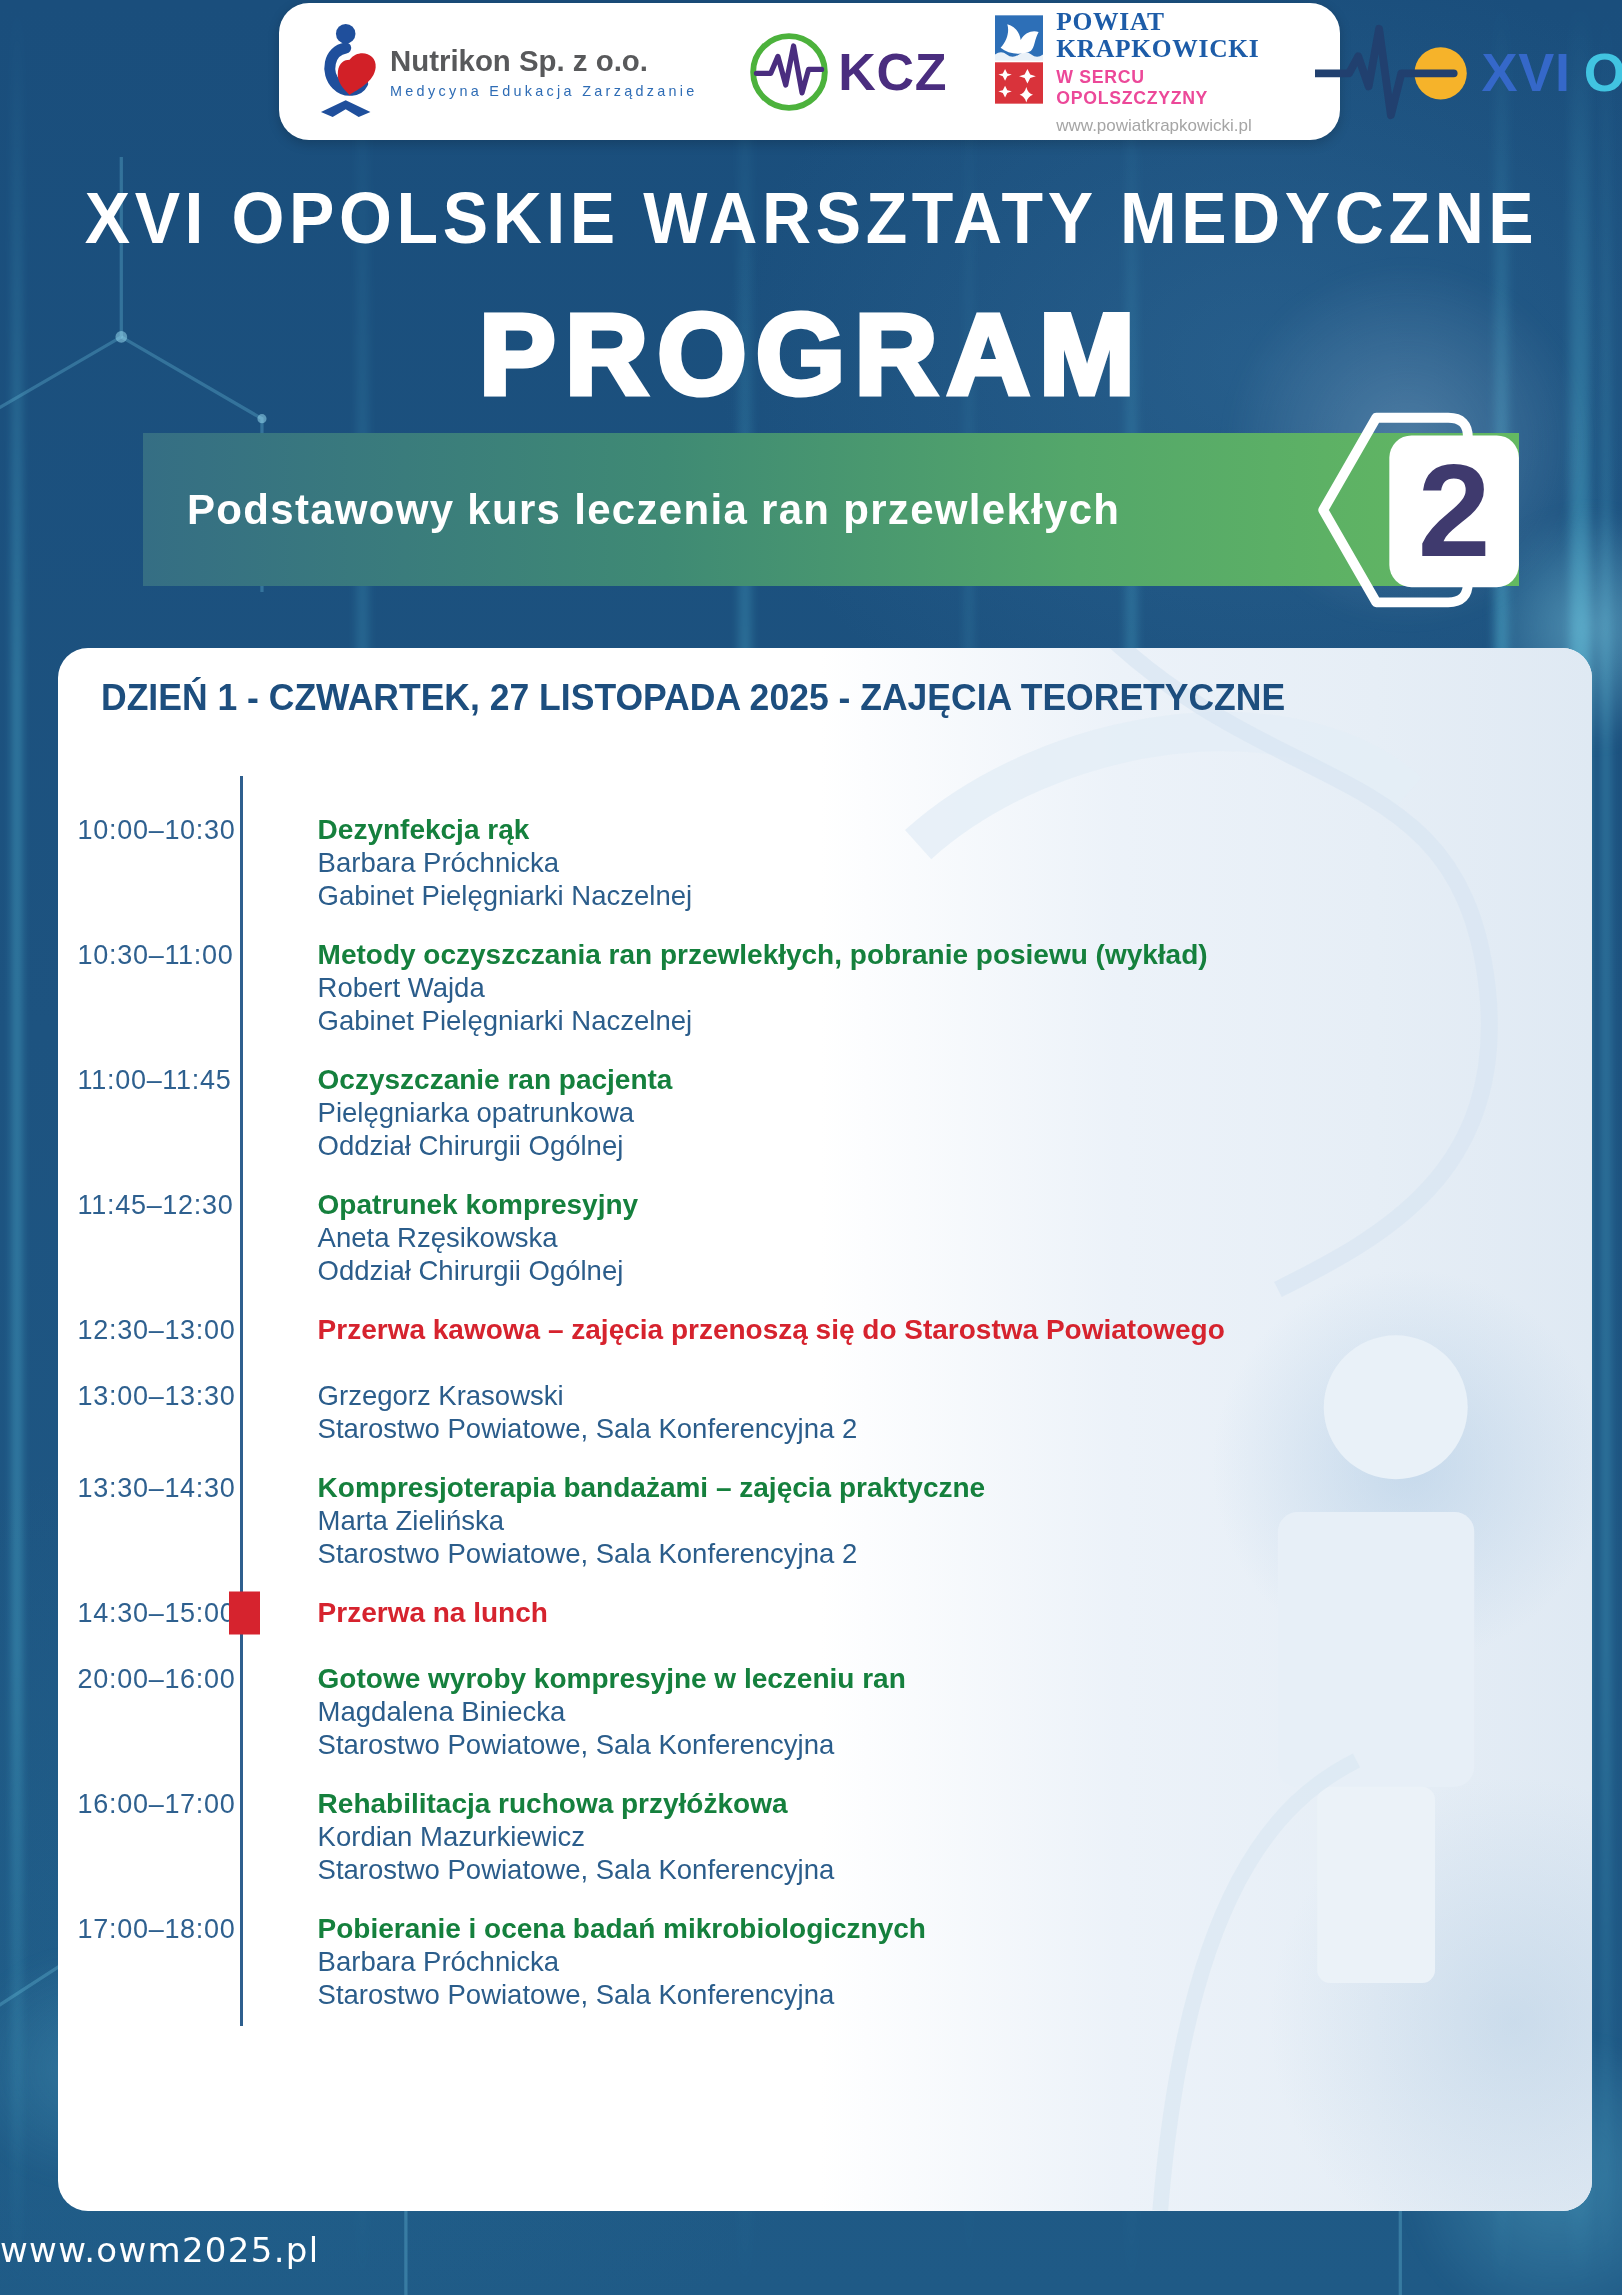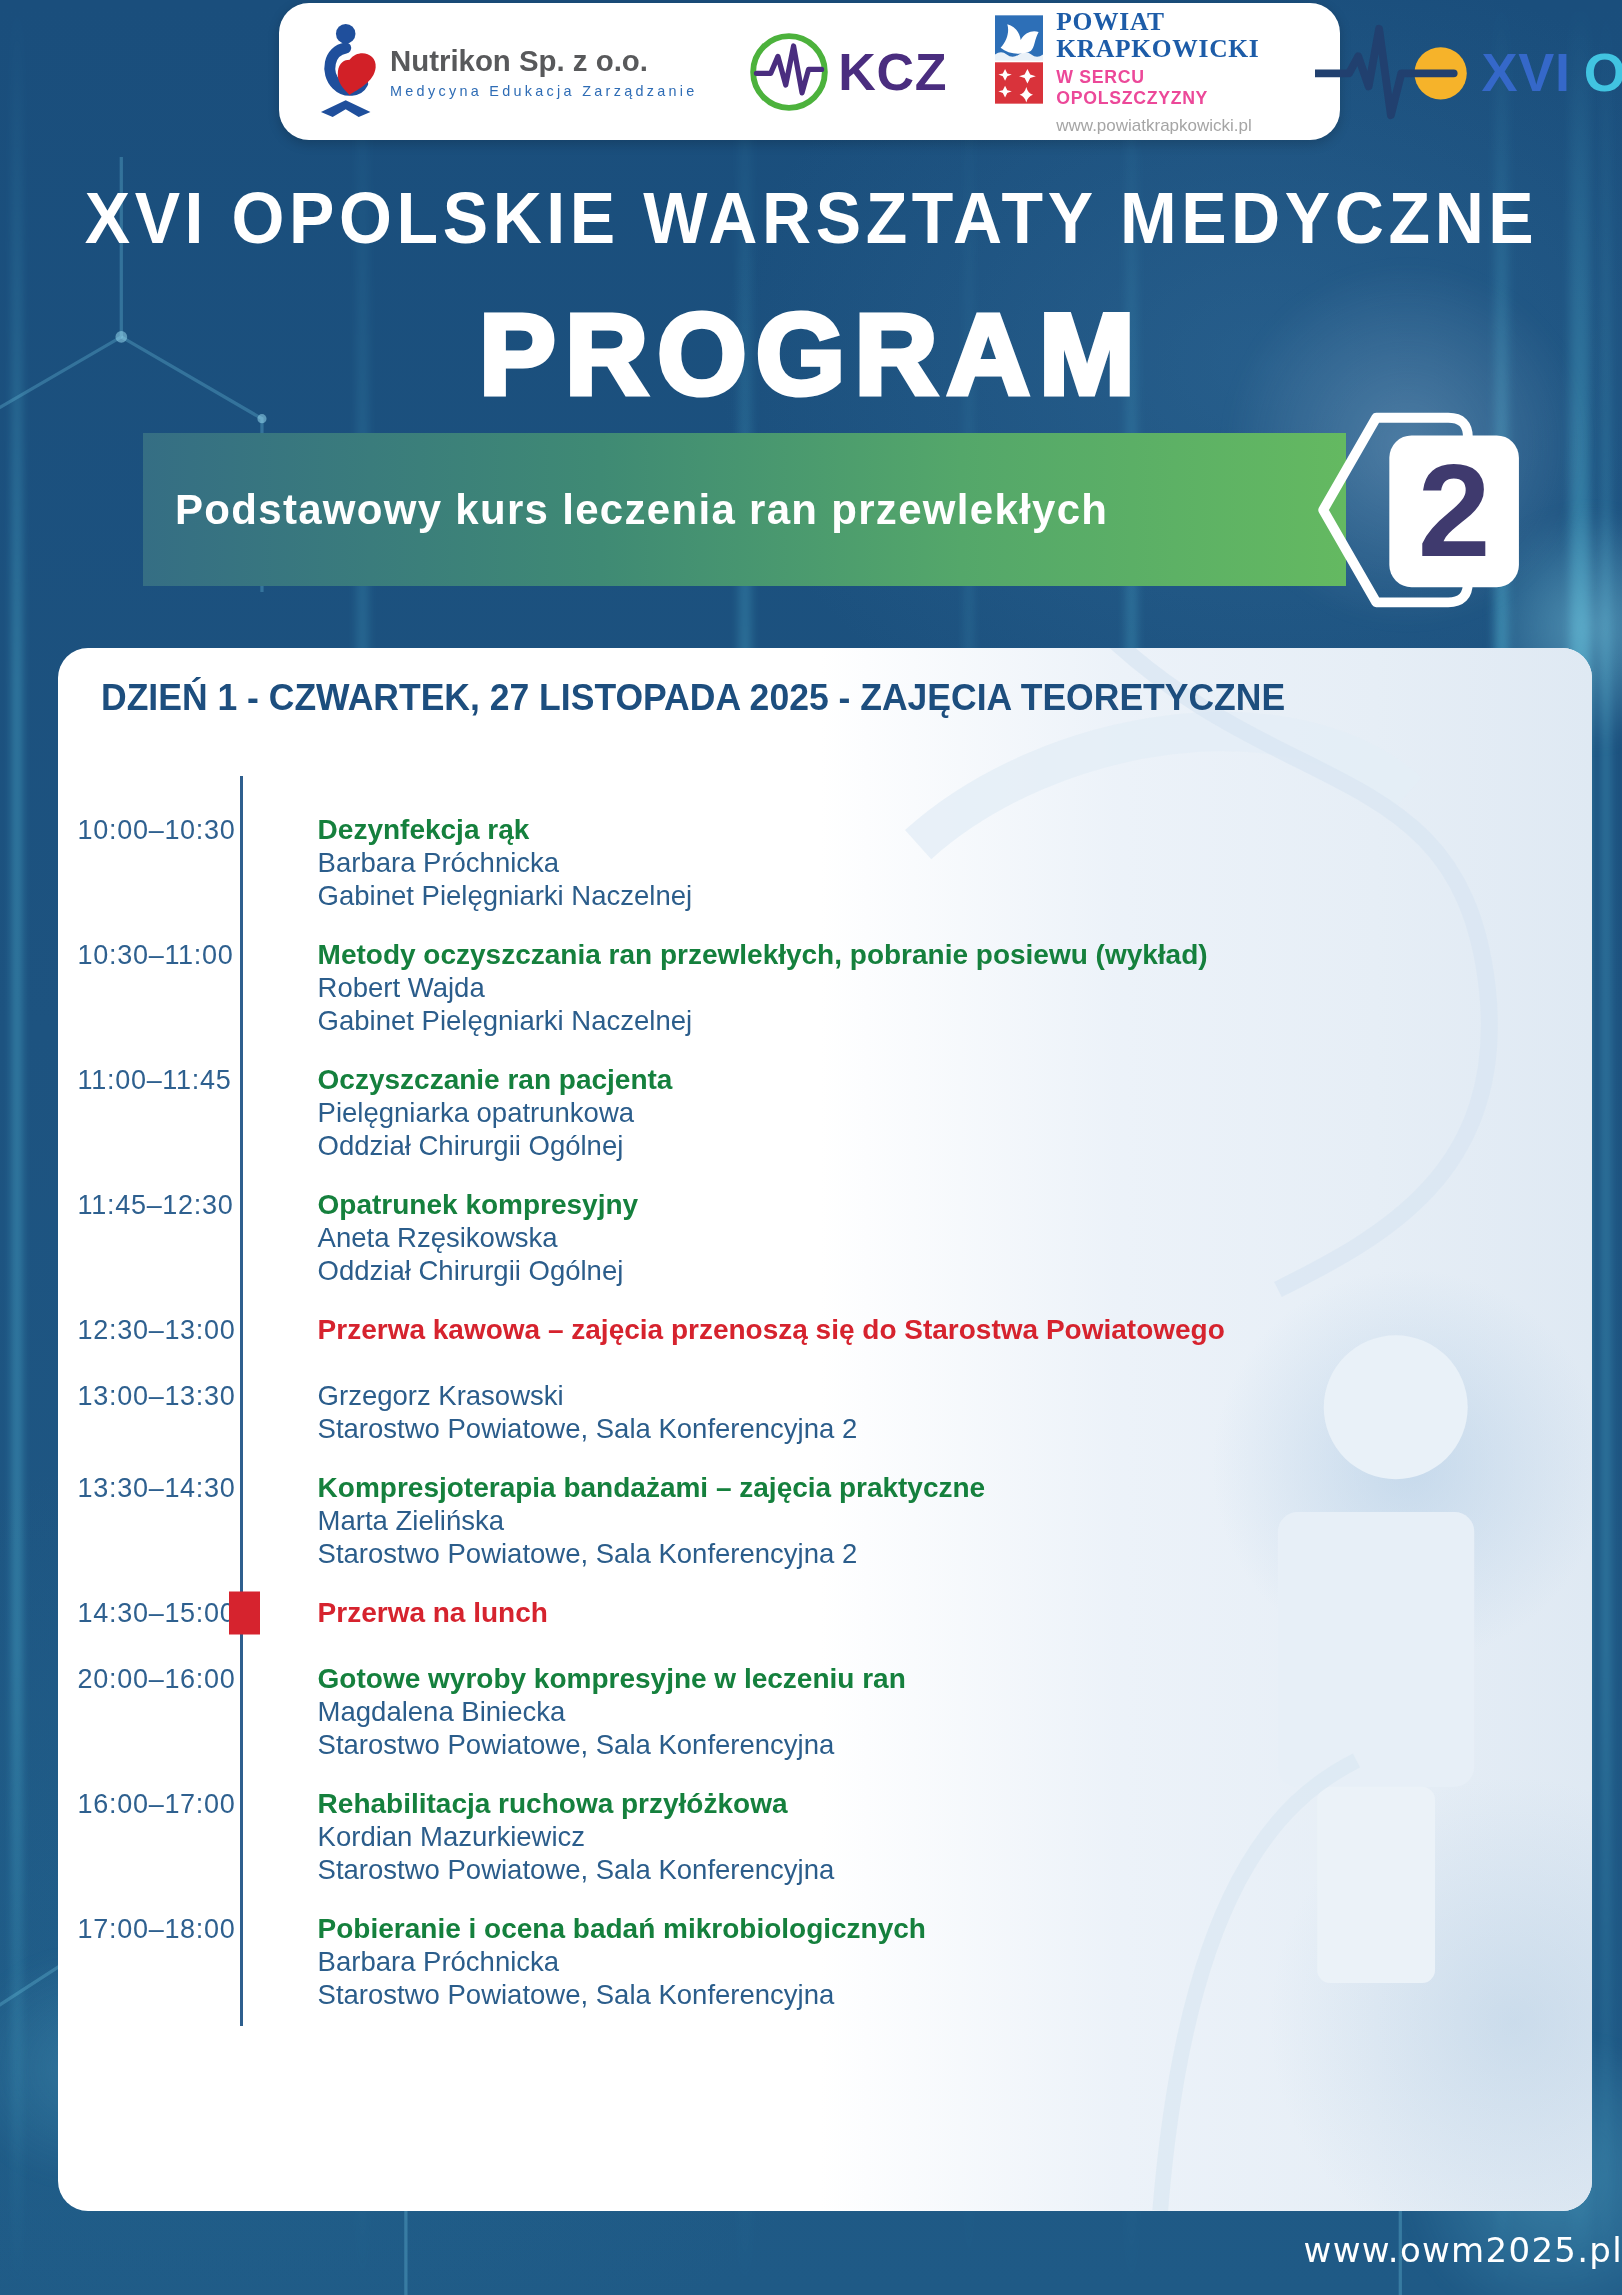--- a/index.html
+++ b/index.html
@@ -34,23 +34,23 @@
   .lg-owm{display:flex;align-items:center;gap:9.2px;}
   .owm-text{font-size:54px;font-weight:700;letter-spacing:0.7px;white-space:nowrap;}
   .owm-roman{color:#3568c9;}
   .owm-abbr{color:#41c4e1;margin-left:13px;}
   
   .event-title{position:absolute;left:0;right:0;top:178px;text-align:center;color:#fff;
     font-size:68px;font-weight:700;letter-spacing:4.6px;transform:scaleY(1.07);white-space:nowrap;}
   .page-title{position:absolute;left:0;right:0;top:288px;text-align:center;color:#fff;
     font-size:115px;font-weight:700;letter-spacing:9.2px;-webkit-text-stroke:5.2px #ffffff;}
   
-  .banner{position:absolute;left:143px;top:433px;width:1203px;height:153px;
+  .banner{position:absolute;left:143px;top:433px;width:1376px;height:153px;
     background:linear-gradient(90deg,#356e84 0%,#3f8a74 38%,#54a76a 68%,#64b961 100%);
-    display:flex;align-items:center;padding-left:32px;box-sizing:border-box;}
+    display:flex;align-items:center;padding-left:44px;box-sizing:border-box;}
   .banner-text{font-size:42px;font-weight:700;color:#fff;letter-spacing:1.3px;}
   .badge{position:absolute;left:1299px;top:398px;width:288px;height:226px;}
   
   .card{position:absolute;left:58px;top:648px;width:1534px;height:1563px;background:#fff;
     border-radius:30px;overflow:hidden;}
   .photo{position:absolute;top:0;right:0;width:772px;height:100%;
     background:
       radial-gradient(circle 281px at 589px 818px, rgba(168,198,226,.50), transparent 70%),
       radial-gradient(circle 340px at 694px 1374px, rgba(150,185,215,.30), transparent 72%),
       linear-gradient(90deg, rgba(234,241,248,0) 0%, rgba(233,240,248,.85) 38%, #e6eef6 72%, #dfe9f3 100%);}
@@ -61,21 +61,21 @@
   .entry{display:flex;margin-bottom:26px;position:relative;gap:44px;}
   .entry .t{flex:0 0 196px;font-size:27px;color:#2e608f;padding-top:2px;white-space:nowrap;letter-spacing:0.7px;}
   .entry .b{flex:1;}
   .entry .title{font-size:28px;font-weight:700;color:#15803d;line-height:33px;}
   .entry .sub{font-size:27.5px;color:#2b5d8b;line-height:33px;}
   .entry.break{margin-top:13px;margin-bottom:33px;}
   .entry.break .title{color:#d6232e;}
   .marker{position:absolute;left:151px;top:50%;transform:translateY(-50%);
     width:31px;height:43px;background:#d6232e;}
   
-  .footer-url{position:absolute;left:0;right:0;top:2230px;text-align:right;color:#fff;
+  .footer-url{position:absolute;left:0;right:0;top:2230px;text-align:left;color:#fff;
     font-size:34px;letter-spacing:1.3px;font-family:"DejaVu Sans","Liberation Sans",sans-serif;}
 </style>
 </head>
 <body>
 
 <div class="poster">
 
   <div class="streak" style="left:13px;width:7.9px;opacity:.40"></div>
   <div class="streak" style="left:357px;width:10.5px;opacity:.20"></div>
   <div class="streak" style="left:739px;width:11.8px;opacity:.26"></div>

